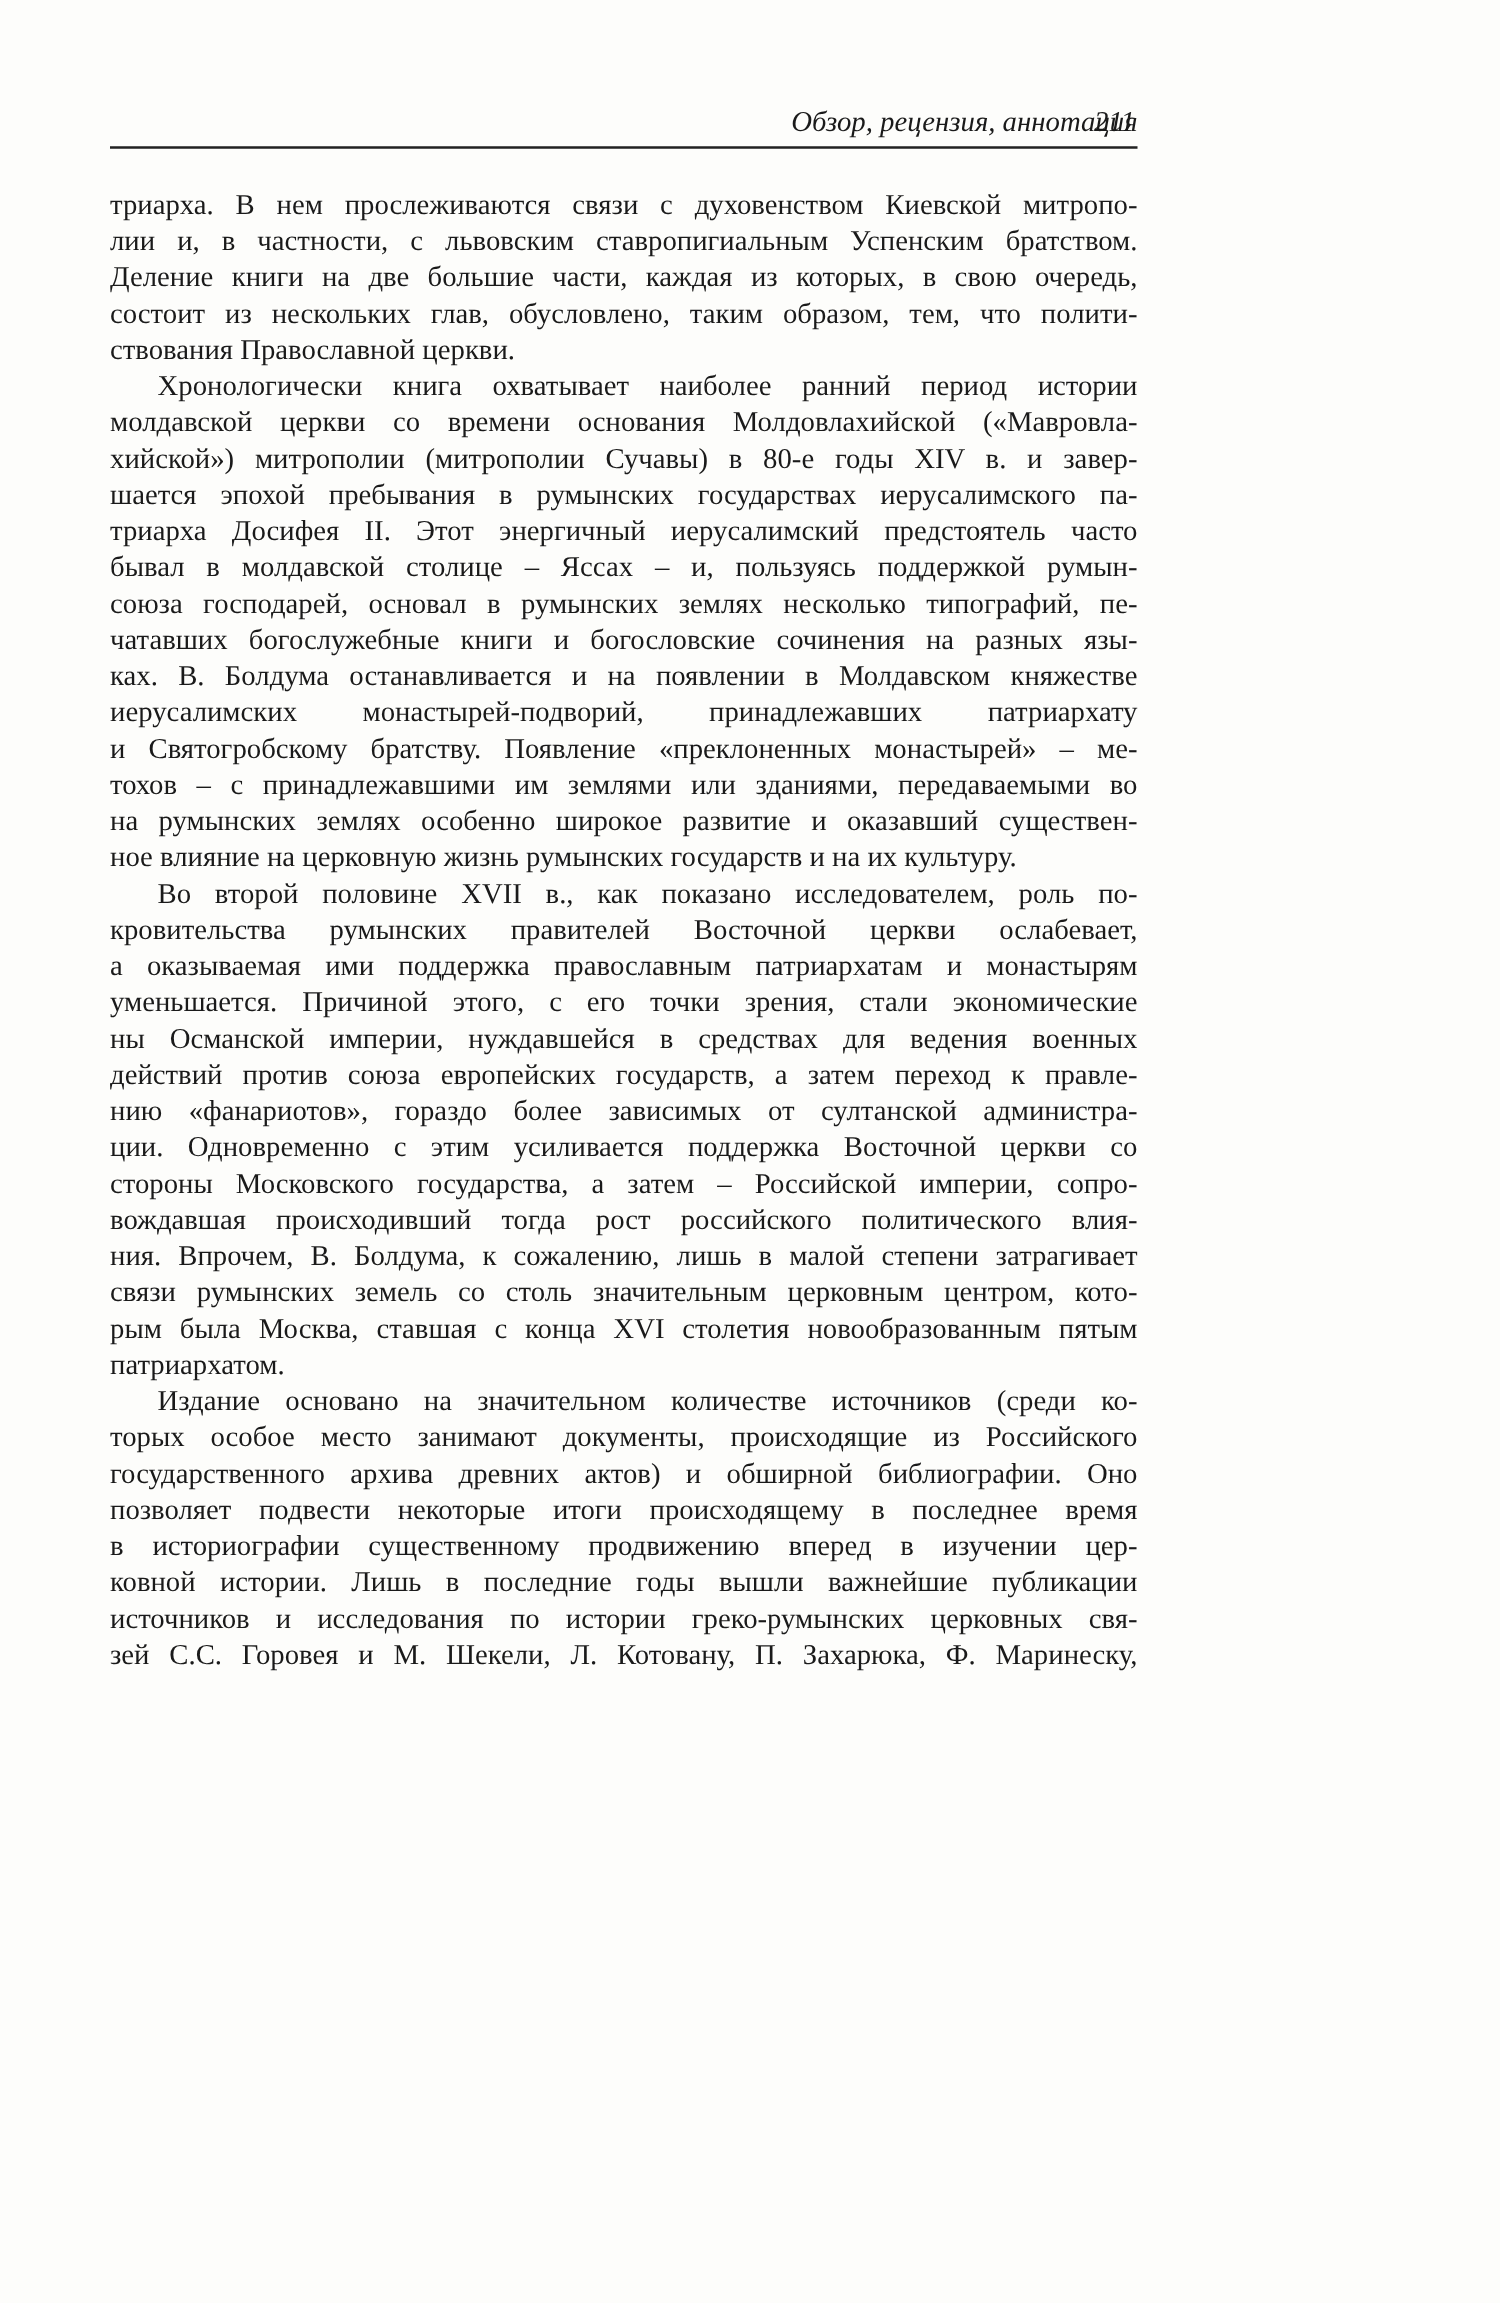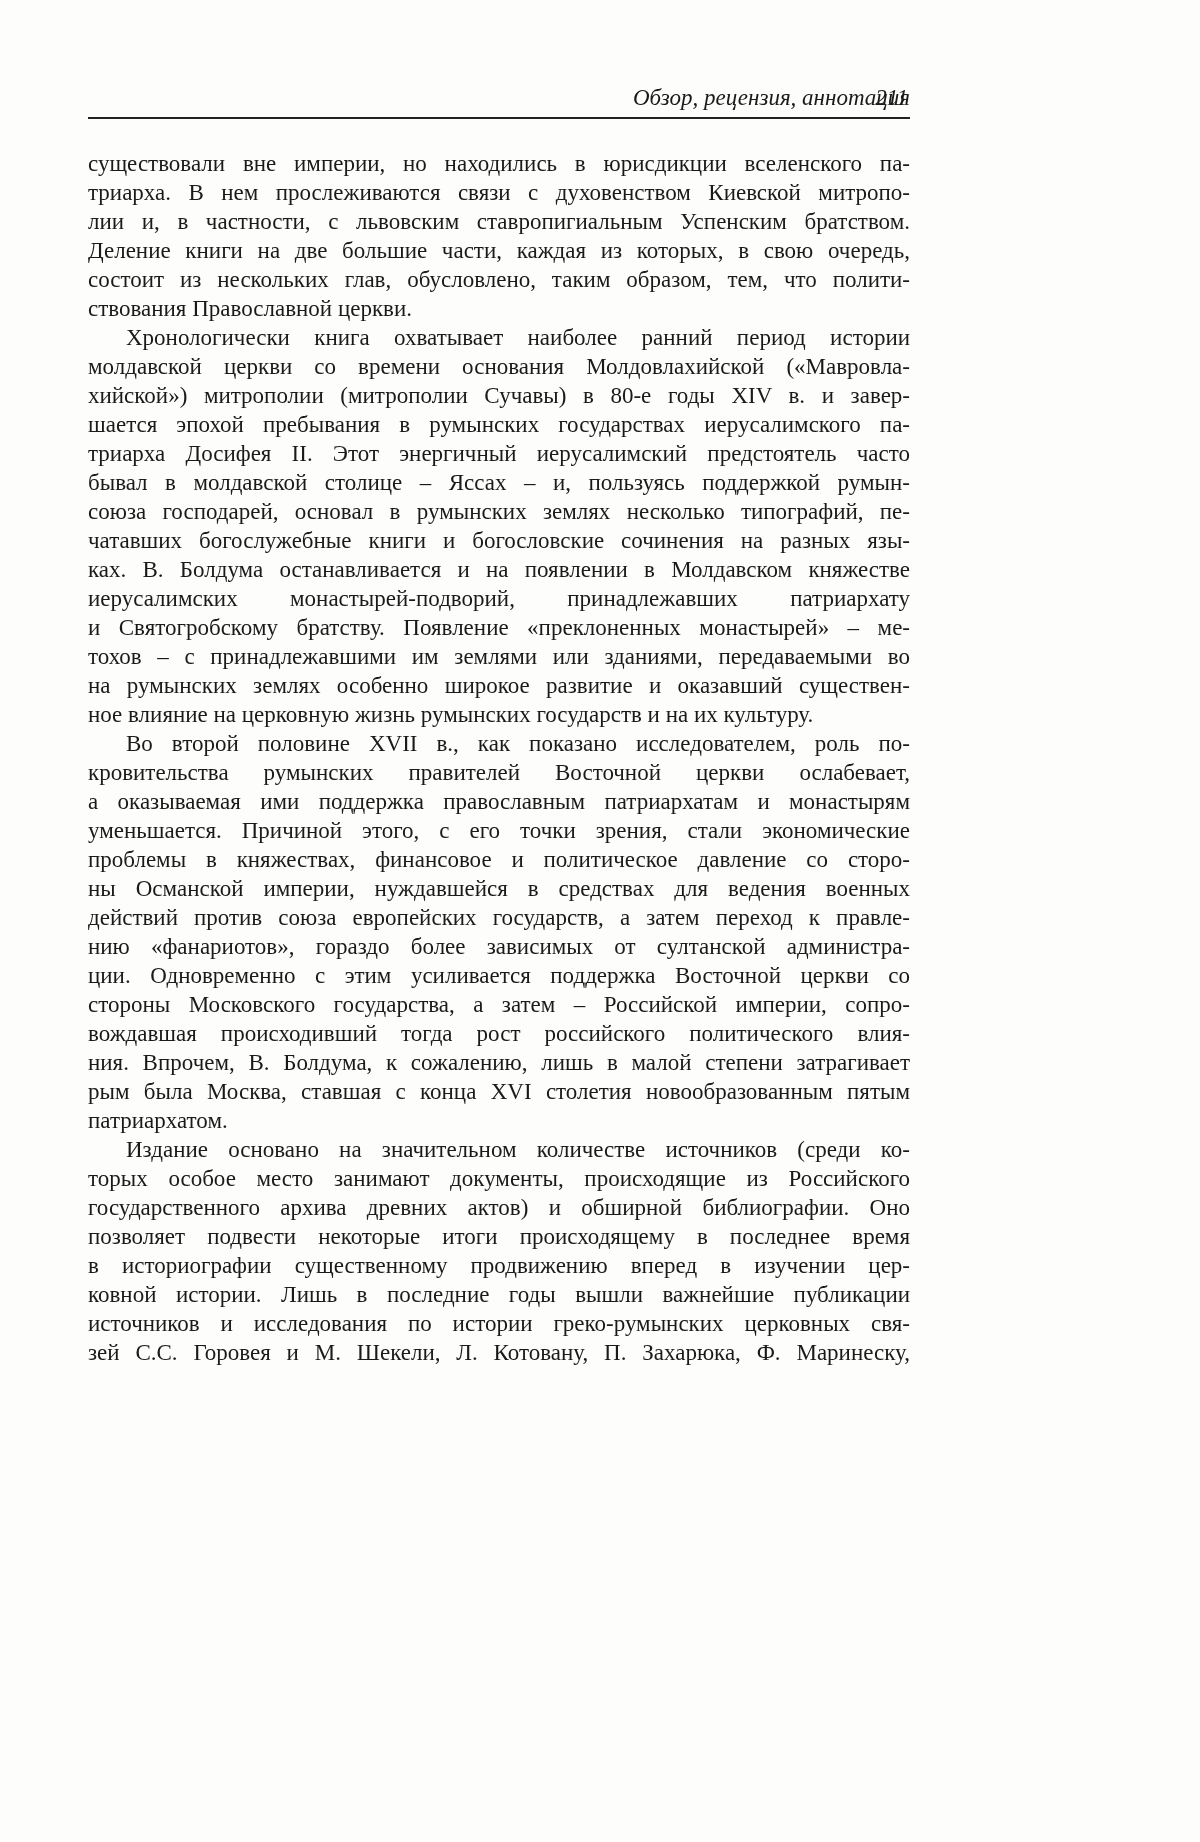--- a/index.html
+++ b/index.html
@@ -79,21 +79,20 @@
 
 <div class="page">
   <div class="content">
     <div class="header">
       <div class="header-title">Обзор, рецензия, аннотация</div>
       <div class="header-page-number">211</div>
     </div>
     <hr class="rule">
     <div class="body-text">
         <div class="para">
-          <div class="line">существовали вне империи, но находились в юрисдикции вселенского па-</div>
           <div class="line">триарха. В нем прослеживаются связи с духовенством Киевской митропо-</div>
           <div class="line">лии и, в частности, с львовским ставропигиальным Успенским братством.</div>
           <div class="line">Деление книги на две большие части, каждая из которых, в свою очередь,</div>
           <div class="line">состоит из нескольких глав, обусловлено, таким образом, тем, что полити-</div>
           <div class="line flush">ствования Православной церкви.</div>
         </div>
         <div class="para">
           <div class="line indent">Хронологически книга охватывает наиболее ранний период истории</div>
           <div class="line">молдавской церкви со времени основания Молдовлахийской («Мавровла-</div>
           <div class="line">хийской») митрополии (митрополии Сучавы) в 80-е годы XIV в. и завер-</div>
@@ -107,28 +106,28 @@
           <div class="line">и Святогробскому братству. Появление «преклоненных монастырей» – ме-</div>
           <div class="line">тохов – с принадлежавшими им землями или зданиями, передаваемыми во</div>
           <div class="line">на румынских землях особенно широкое развитие и оказавший существен-</div>
           <div class="line flush">ное влияние на церковную жизнь румынских государств и на их культуру.</div>
         </div>
         <div class="para">
           <div class="line indent">Во второй половине XVII в., как показано исследователем, роль по-</div>
           <div class="line">кровительства румынских правителей Восточной церкви ослабевает,</div>
           <div class="line">а оказываемая ими поддержка православным патриархатам и монастырям</div>
           <div class="line">уменьшается. Причиной этого, с его точки зрения, стали экономические</div>
-          <div class="line">проблемы в княжествах, финансовое и политическое давление со сторо-</div>
           <div class="line">ны Османской империи, нуждавшейся в средствах для ведения военных</div>
           <div class="line">действий против союза европейских государств, а затем переход к правле-</div>
           <div class="line">нию «фанариотов», гораздо более зависимых от султанской администра-</div>
           <div class="line">ции. Одновременно с этим усиливается поддержка Восточной церкви со</div>
           <div class="line">стороны Московского государства, а затем – Российской империи, сопро-</div>
           <div class="line">вождавшая происходивший тогда рост российского политического влия-</div>
           <div class="line">ния. Впрочем, В. Болдума, к сожалению, лишь в малой степени затрагивает</div>
+          <div class="line">связи румынских земель со столь значительным церковным центром, кото-</div>
           <div class="line">рым была Москва, ставшая с конца XVI столетия новообразованным пятым</div>
           <div class="line flush">патриархатом.</div>
         </div>
         <div class="para">
           <div class="line indent">Издание основано на значительном количестве источников (среди ко-</div>
           <div class="line">торых особое место занимают документы, происходящие из Российского</div>
           <div class="line">государственного архива древних актов) и обширной библиографии. Оно</div>
           <div class="line">позволяет подвести некоторые итоги происходящему в последнее время</div>
           <div class="line">в историографии существенному продвижению вперед в изучении цер-</div>
           <div class="line">ковной истории. Лишь в последние годы вышли важнейшие публикации</div>

